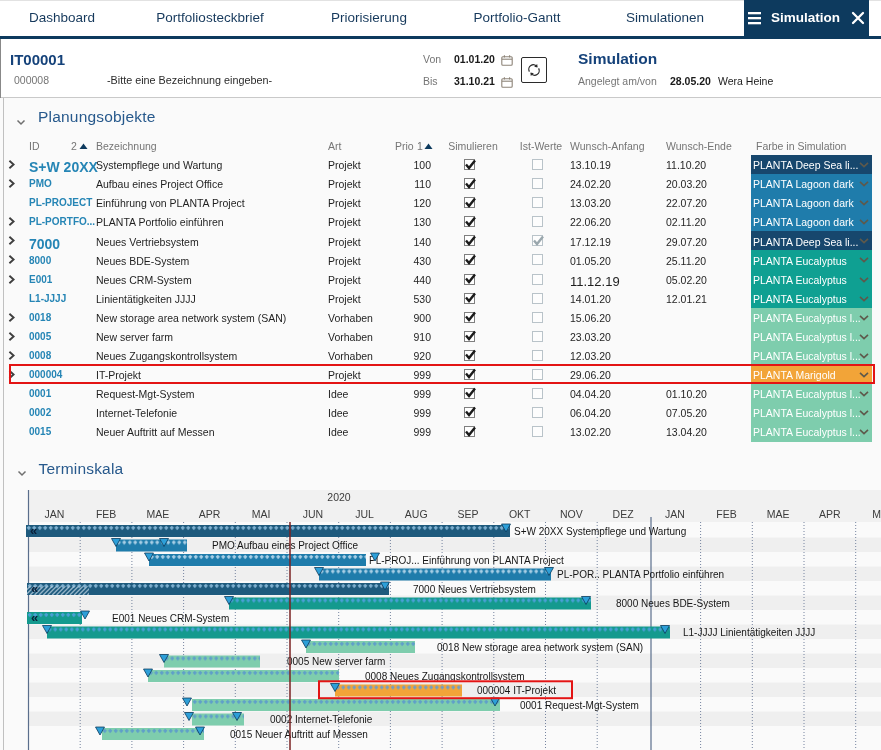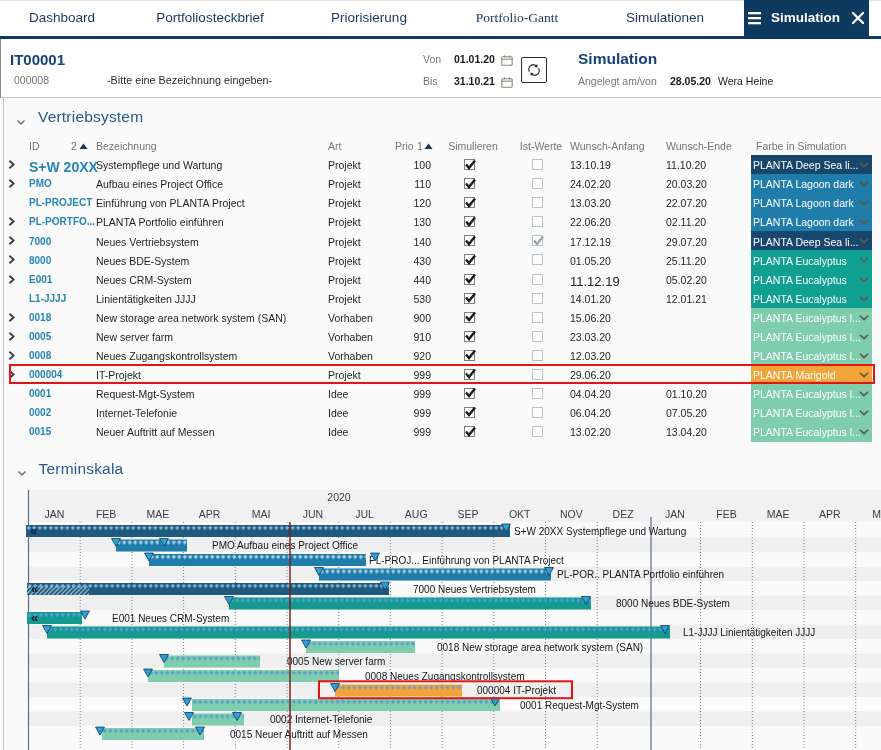--- a/index.html
+++ b/index.html
@@ -6,21 +6,21 @@
  font-family:"Liberation Sans",sans-serif;}
 .abs{position:absolute}
 </style></head>
 <body>
 <div class="abs" style="left:0;top:0;width:881px;height:750px;">
 
 <div class="abs" style="left:0;top:0;width:881px;height:36px;background:#fff;border-top:1px solid #e2e2e2;"></div>
 <div class="abs" style="left:62px;top:0;height:36px;line-height:36px;transform:translateX(-50%);font-size:13.5px;color:#16395c;white-space:nowrap;">Dashboard</div>
 <div class="abs" style="left:369px;top:0;height:36px;line-height:36px;transform:translateX(-50%);font-size:13.5px;color:#16395c;white-space:nowrap;">Priorisierung</div>
 <div class="abs" style="left:210px;top:0;height:36px;line-height:36px;transform:translateX(-50%);font-size:13.5px;color:#16395c;white-space:nowrap;">Portfoliosteckbrief</div>
-<div class="abs" style="left:517px;top:0;height:36px;line-height:36px;transform:translateX(-50%);font-size:13.5px;color:#16395c;white-space:nowrap;font-family:Liberation Serif, serif;">Portfolio-Gantt</div>
+<div class="abs" style="left:517px;top:0;height:36px;line-height:36px;transform:translateX(-50%);font-size:13.5px;color:#16395c;white-space:nowrap;">Portfolio-Gantt</div>
 <div class="abs" style="left:665px;top:0;height:36px;line-height:36px;transform:translateX(-50%);font-size:13.5px;color:#16395c;white-space:nowrap;">Simulationen</div>
 <div class="abs" style="left:744px;top:0;width:125px;height:36px;background:#0d3a5e;"></div>
 <svg class="abs" style="left:748px;top:11px" width="16" height="14" viewBox="0 0 16 14">
 <rect x="0" y="1" width="13" height="2.3" fill="#fff"></rect>
       <rect x="0" y="6" width="13" height="2.3" fill="#fff"></rect>
       <rect x="0" y="11" width="13" height="2.3" fill="#fff"></rect>
     </svg>
 <div class="abs" style="left:771px;top:0;height:36px;line-height:36px;font-size:13.5px;font-weight:bold;color:#fff;">Simulation</div>
 <svg class="abs" style="left:851px;top:11px" width="14" height="14" viewBox="0 0 14 14">
 <path d="M2 2 L12 12 M12 2 L2 12" stroke="#fff" stroke-width="2.3" stroke-linecap="round"></path>
@@ -61,21 +61,21 @@
 <path d="M3.8 13.0 L3.5 9.6 L6.8 10.2 Z" fill="#2b2b2b"></path>
 </svg>
 <div class="abs" style="left:578px;top:50px;font-size:15.5px;font-weight:bold;color:#15427a;">Simulation</div>
 <div class="abs" style="left:578px;top:75px;font-size:10.5px;color:#757575;">Angelegt am/von</div>
 <div class="abs" style="left:670px;top:75px;font-size:10.5px;font-weight:bold;color:#1a1a1a;">28.05.20</div>
 <div class="abs" style="left:718px;top:75px;font-size:10.5px;color:#1a1a1a;">Wera Heine</div>
 <div class="abs" style="left:3px;top:98px;width:1px;height:652px;background:#c0c0c0;"></div>
 <div class="abs" style="left:16px;top:112px;"><svg width="10" height="7" viewBox="0 0 10 7">
         <path d="M1.5 1.5 L5 5 L8.5 1.5" fill="none" stroke="#6f6f6f" stroke-width="1.5"></path>
       </svg></div>
-<div class="abs" style="left:38px;top:108px;font-size:15.5px;letter-spacing:0.2px;color:#27598c;">Vertriebsystem</div>
+<div class="abs" style="left:38px;top:108px;font-size:15.5px;letter-spacing:0.2px;color:#27598c;">Planungsobjekte</div>
 <div class="abs" style="left:29px;top:140px;font-size:10.5px;color:#757575;">ID</div>
 <div class="abs" style="left:71px;top:140px;font-size:10.5px;color:#757575;">2</div>
 <svg class="abs" style="left:79px;top:143px" width="9" height="7" viewBox="0 0 9 7">
       <path d="M4.5 0.5 L8.5 6 L0.5 6 Z" fill="#0d3a5e"></path>
     </svg>
 <div class="abs" style="left:96px;top:140px;font-size:10.5px;color:#757575;">Bezeichnung</div>
 <div class="abs" style="left:328px;top:140px;font-size:10.5px;color:#757575;">Art</div>
 <div class="abs" style="left:395px;top:140px;font-size:10.5px;color:#757575;">Prio</div>
 <div class="abs" style="left:417px;top:140px;font-size:10.5px;color:#757575;">1</div>
 <svg class="abs" style="left:424px;top:143px" width="9" height="7" viewBox="0 0 9 7">
@@ -155,21 +155,21 @@
 <div class="abs" style="left:570px;top:216.4px;font-size:10.5px;color:#1f1f1f;">22.06.20</div>
 <div class="abs" style="left:666px;top:216.4px;font-size:10.5px;color:#1f1f1f;">02.11.20</div>
 <div class="abs" style="left:751px;top:212.2px;width:121px;height:19.82px;background:#1f7cab;"></div>
 <div class="abs" style="left:753px;top:216.4px;font-size:10.5px;color:#fff;white-space:nowrap;">PLANTA Lagoon dark</div>
 <svg class="abs" style="left:859px;top:219.2px" width="10" height="6" viewBox="0 0 10 6">
       <path d="M1 0.8 L5 4.6 L9 0.8" fill="none" stroke="#5e594b" stroke-width="1.6"></path>
     </svg>
 <svg class="abs" style="left:8px;top:236.3px" width="7" height="9" viewBox="0 0 7 9">
       <path d="M1.4 0.8 L5.6 4.5 L1.4 8.2" fill="none" stroke="#3f3f3f" stroke-width="1.9"></path>
     </svg>
-<div class="abs" style="left:29px;top:235.5px;font-size:10px;font-weight:bold;color:#2585b5;white-space:nowrap;">7000</div>
+<div class="abs" style="left:29px;top:235.5px;font-size:14px;font-weight:bold;color:#2585b5;white-space:nowrap;">7000</div>
 <div class="abs" style="left:96px;top:235.5px;font-size:10.5px;color:#1f1f1f;white-space:nowrap;">Neues Vertriebsystem</div>
 <div class="abs" style="left:328px;top:235.5px;font-size:10.5px;color:#1f1f1f;">Projekt</div>
 <div class="abs" style="left:403px;top:235.5px;width:28px;text-align:right;font-size:10.5px;color:#1f1f1f;">140</div>
 <div class="abs" style="left:463.5px;top:235.3px;width:11px;height:11px;border:1px solid #7f7f7f;background:#fff;"></div>
     <svg class="abs" style="left:463.5px;top:233.8px" width="13" height="13" viewBox="0 0 13 13">
       <path d="M2 6.5 L5 10 L11 2.5" fill="none" stroke="#1b1b1b" stroke-width="2.4"></path>
     </svg>
 <div class="abs" style="left:531.5px;top:235.3px;width:11px;height:11px;border:1px solid #b9c3c9;background:#fdfdfd;"></div>
     <svg class="abs" style="left:531.5px;top:233.8px" width="13" height="13" viewBox="0 0 13 13">
       <path d="M2 6.5 L5 10 L11 2.5" fill="none" stroke="#9aa7ad" stroke-width="2.4"></path>

